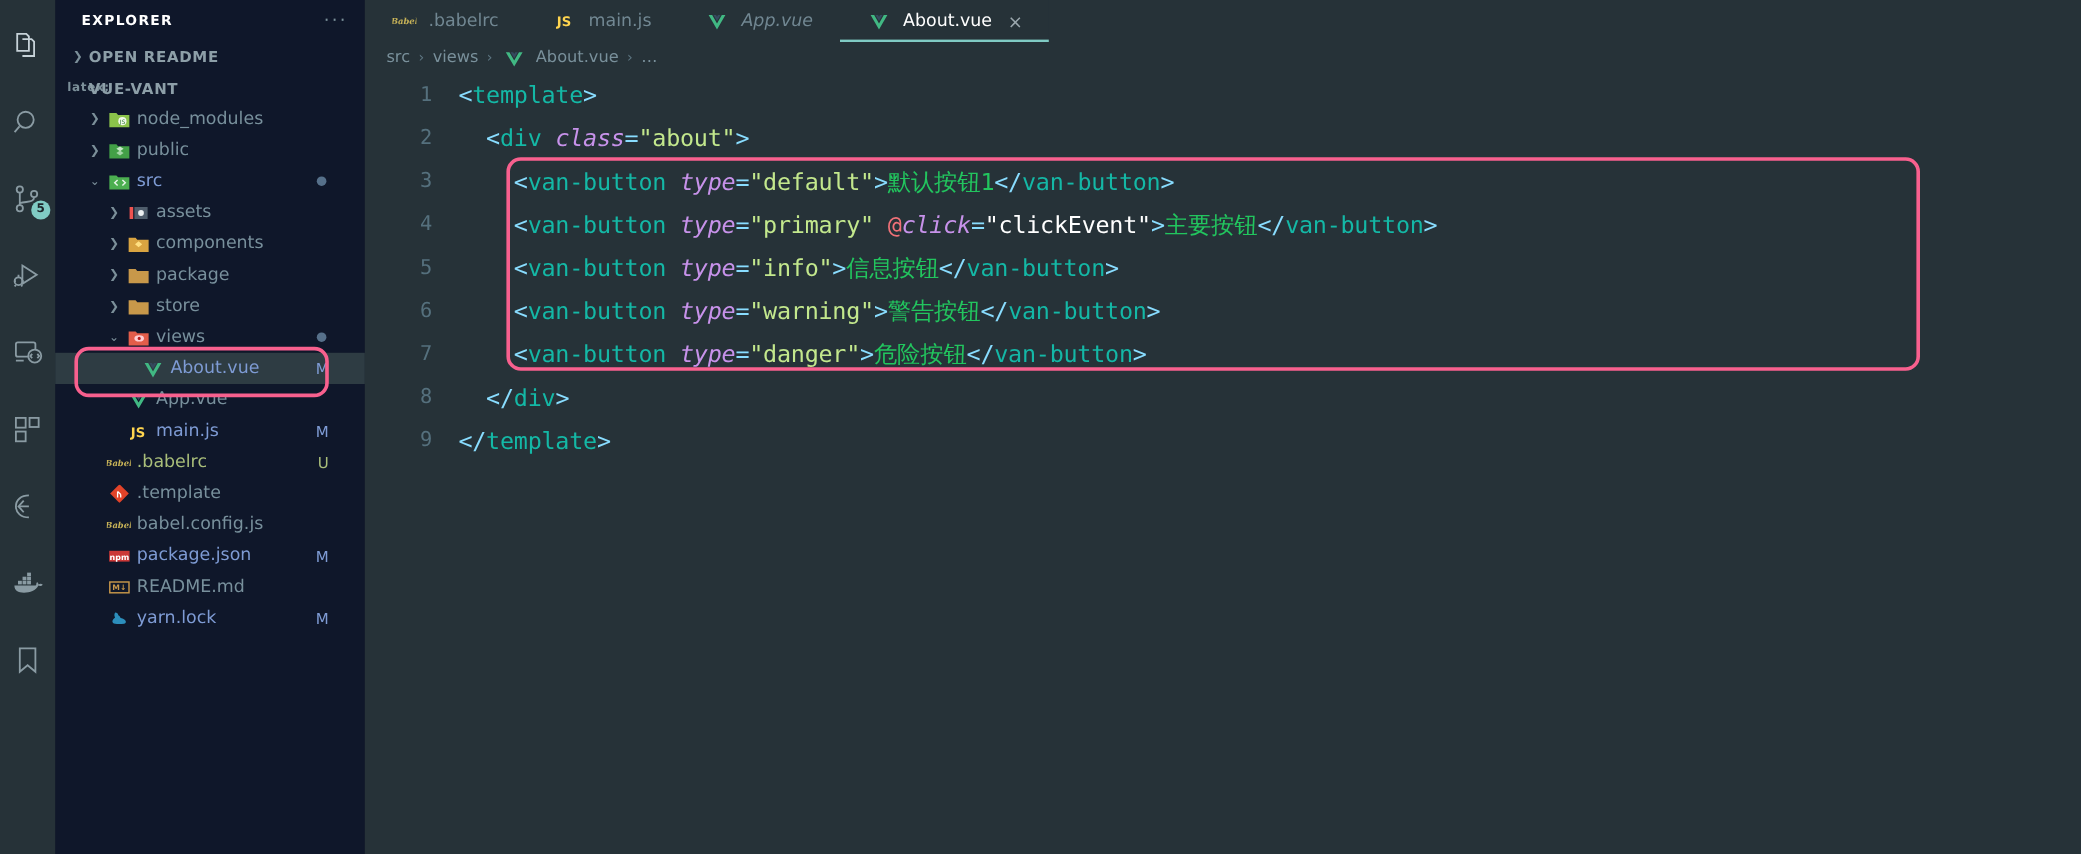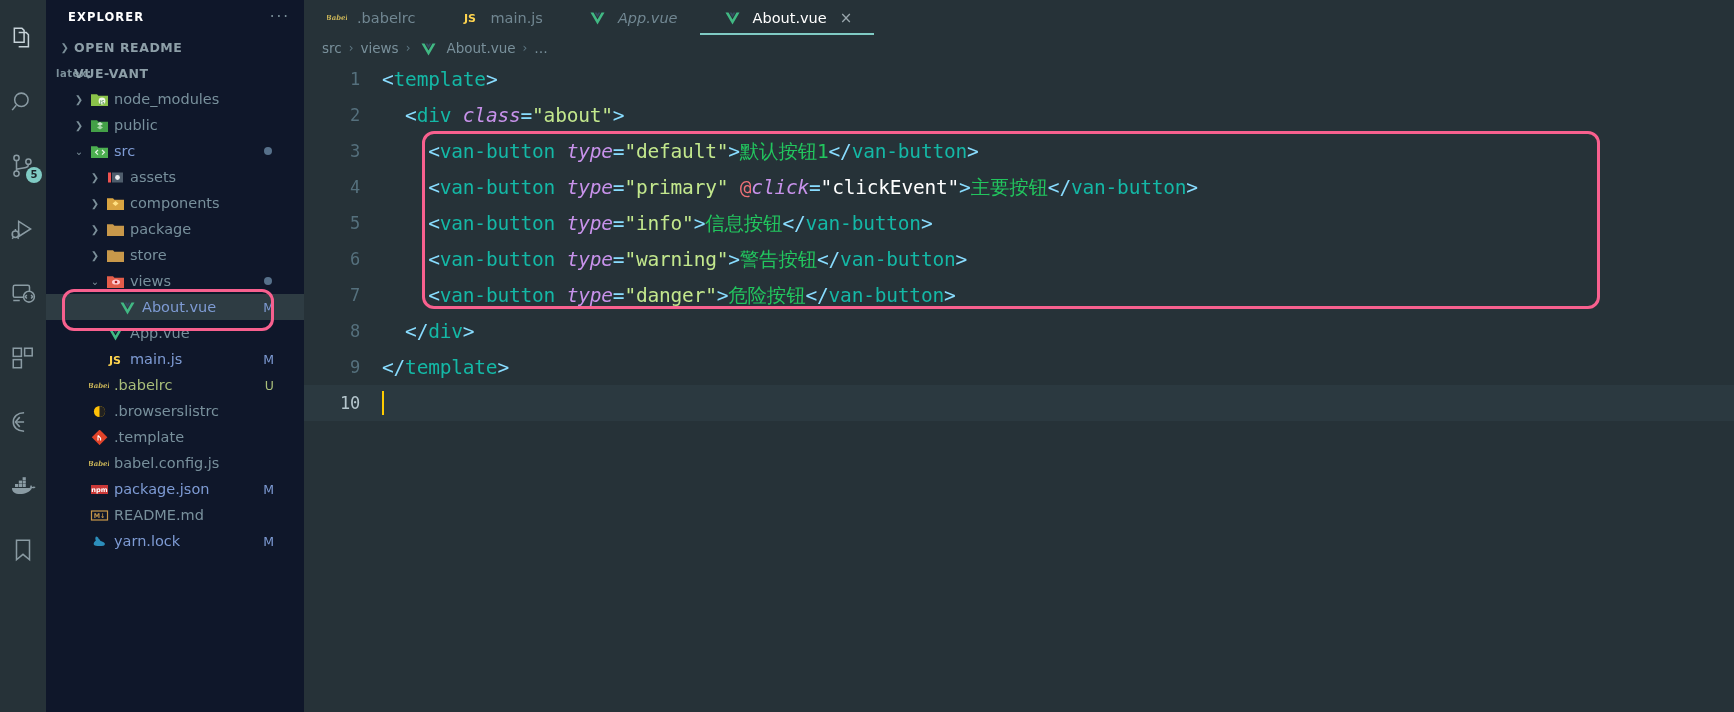--- a/index.html
+++ b/index.html
@@ -348,30 +348,20 @@
       <span class="chev blank">❯</span>
       <span class="ficon">
         <svg width="20" height="13" viewBox="0 0 20 13">
             <text x="10" y="9" font-size="7" font-style="italic" font-weight="bold" text-anchor="middle" fill="#c9b458" font-family="DejaVu Serif">Babel</text>
           </svg>
       </span>
       <span class="fname green">.babelrc</span>
       <span class="badge-u">U</span>
     </div>
 
-    <div class="tree-row indent2">
-      <span class="chev blank">❯</span>
-      <span class="ficon">
-        <svg width="17" height="15" viewBox="0 0 17 15">
-            <circle cx="8.5" cy="7.5" r="5.6" fill="#ffc107"></circle>
-            <path d="M8.5 1.9a5.6 5.6 0 0 1 0 11.2z" fill="#212121"></path>
-          </svg>
-      </span>
-      <span class="fname dim">.browserslistrc</span>
-    </div>
 
     <div class="tree-row indent2">
       <span class="chev blank">❯</span>
       <span class="ficon">
         <svg width="17" height="15" viewBox="0 0 17 15">
             <rect x="3" y="1.8" width="11" height="11" transform="rotate(45 8.5 7.4)" fill="#e24329"></rect>
             <path d="M7 5.5v5M7 5.5l2.6 2.6M9.6 8.1v2.4" stroke="#fff" stroke-width="1.1" fill="none"></path>
           </svg>
       </span>
       <span class="fname dim">.template</span>
@@ -520,21 +510,17 @@
       <div class="code-line">
         <span class="gutter">8</span>
         <span>  <span class="t-punct">&lt;/</span><span class="t-tag">div</span><span class="t-punct">&gt;</span></span>
       </div>
 
       <div class="code-line">
         <span class="gutter">9</span>
         <span><span class="t-punct">&lt;/</span><span class="t-tag">template</span><span class="t-punct">&gt;</span></span>
       </div>
 
-      <div class="code-line cursorline">
-        <span class="gutter cur">10</span>
-        <span><span class="cursor-caret"></span></span>
-      </div>
 
       <div class="ring" style="left:118px; top:70px; width:1178px; height:178px;"></div>
     </div>
   </div>
 </div>
 
 </body></html>

